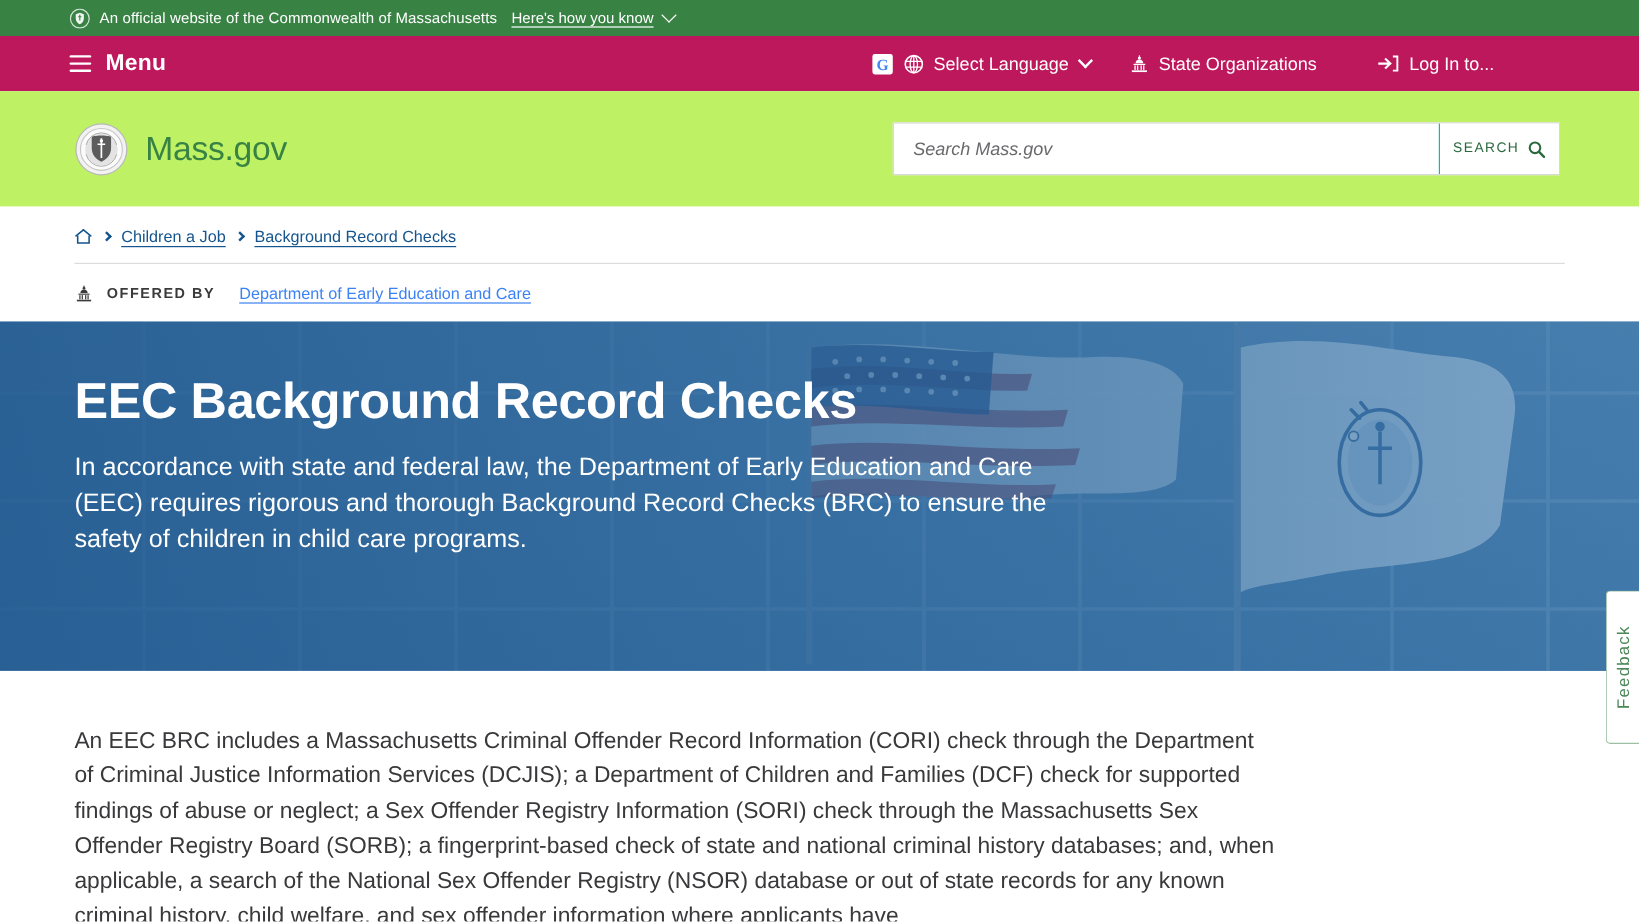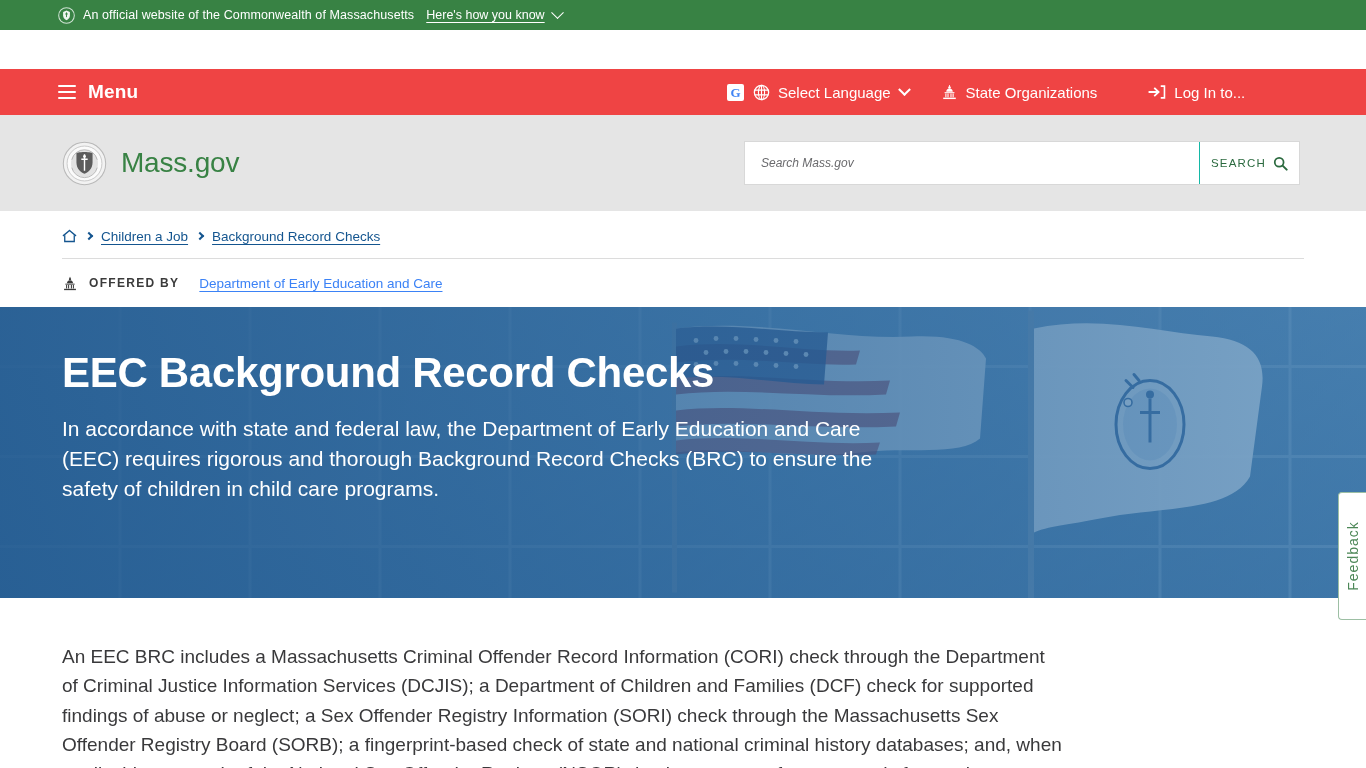--- a/index.html
+++ b/index.html
@@ -45,26 +45,25 @@
     margin-left: 8px;
     width: 9px; height: 9px;
     border-right: 1.6px solid #ffffff;
     border-bottom: 1.6px solid #ffffff;
     transform: rotate(45deg) translate(-2px,-2px);
   }
 
   
   .utility-nav {
     height: 46px;
-    background: #ef4444;
+    background: #be185d;
     display: flex;
     align-items: center;
     color: #ffffff;
     position: relative;
-    margin-top: 39px;
   }
   .menu-btn {
     display: flex;
     align-items: center;
     margin-left: 58px;
     cursor: pointer;
   }
   .hamburger {
     width: 18px; height: 14px;
     margin-right: 12px;
@@ -109,21 +108,21 @@
     margin-left: 9px;
     width: 9px; height: 9px;
     border-right: 2px solid #ffffff;
     border-bottom: 2px solid #ffffff;
     transform: rotate(45deg) translate(-2px,-2px);
   }
 
   
   .brand-band {
     height: 96px;
-    background: #e5e5e5;
+    background: #bef264;
     display: flex;
     align-items: center;
     position: relative;
   }
   .brand {
     display: flex;
     align-items: center;
     margin-left: 62px;
     cursor: pointer;
   }
@@ -142,21 +141,21 @@
     height: 44px;
     display: flex;
     background: #ffffff;
     border: 1px solid #d8d8d8;
   }
   .search-input {
     flex: 1;
     border: none;
     outline: none;
     padding: 0 16px;
-    font-size: 12px;
+    font-size: 15px;
     font-style: italic;
     color: #58585b;
     background: transparent;
     font-family: "Liberation Sans", sans-serif;
   }
   .search-input::placeholder { color: #6a6a6d; font-style: italic; opacity: 1; }
   .search-btn {
     width: 100px;
     border: none;
     border-left: 1px solid #14b8a6;

